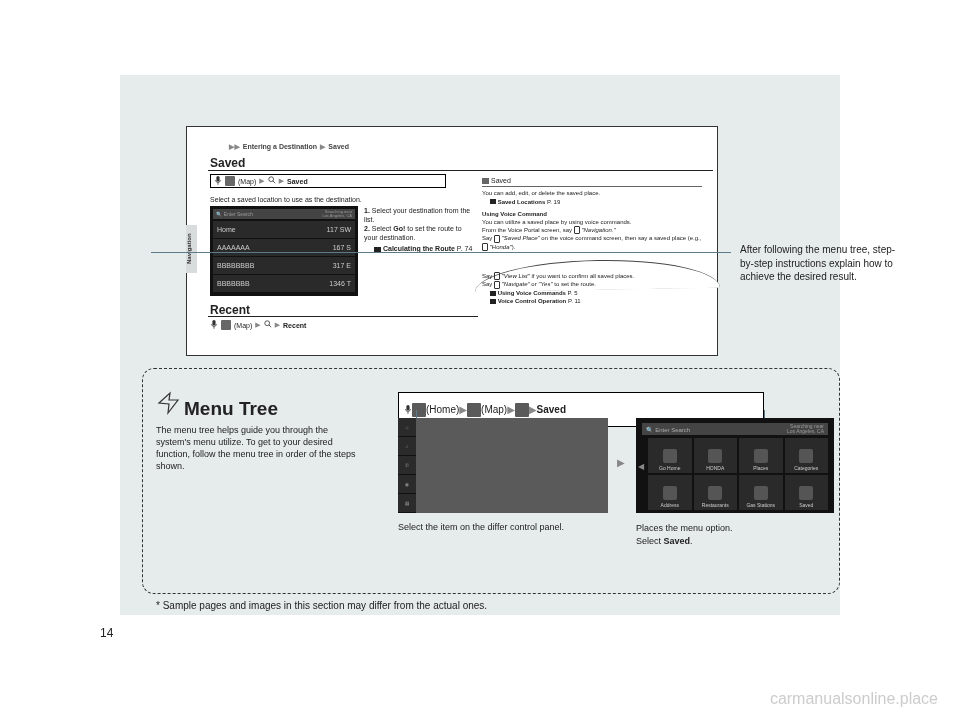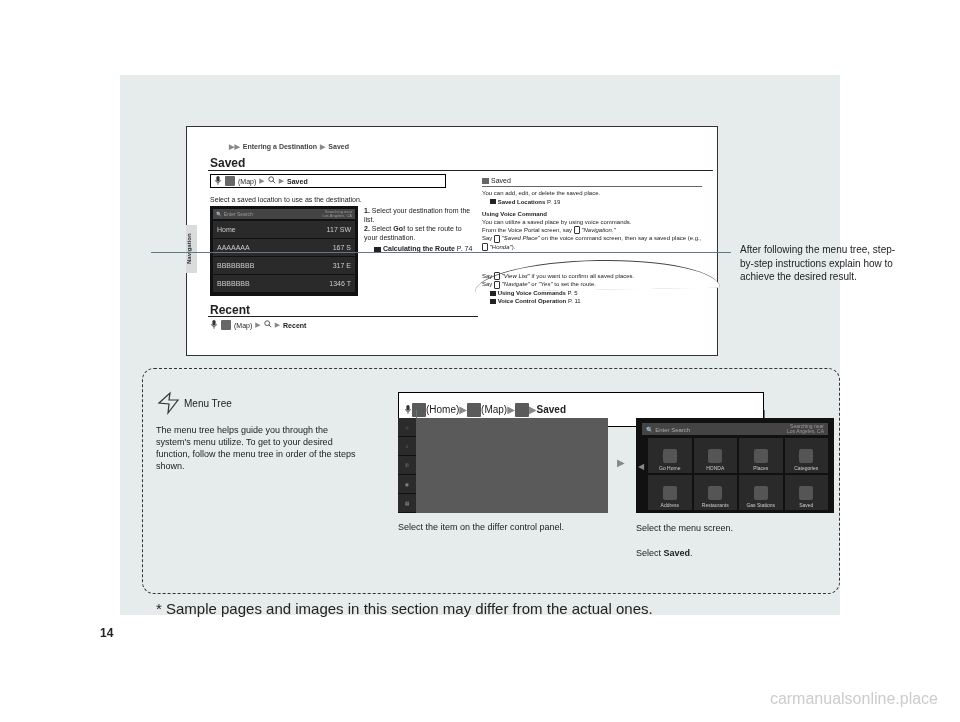--- a/index.html
+++ b/index.html
@@ -162,21 +162,21 @@
       position: absolute;
       left: 142px; top: 368px;
       width: 698px; height: 226px;
       border: 1.3px dashed #333;
       border-radius: 12px;
       background: transparent;
     }
     .mt-heading {
       position: absolute;
       left: 184px; top: 398px;
-      font-size: 10px; font-weight: normal;
+      font-size: 19px; font-weight: bold;
     }
     .mt-icon {
       position: absolute;
       left: 156px; top: 390px;
       width: 26px; height: 26px;
     }
     .mt-body {
       position: absolute;
       left: 156px; top: 424px;
       width: 200px;
@@ -230,36 +230,36 @@
       font-size: 9px;
       line-height: 1.3;
     }
     .cap2 {
       position: absolute;
       left: 636px; top: 522px;
       width: 190px;
       font-size: 9px;
       line-height: 1.45;
     }
-    .cap2 .s2 { margin-top: 12px; display:block; }
+    .cap2 .s2 { margin-top: 0; display:block; }
     
     .conn1 { position:absolute; left:416px; top:410px; width:1px; height:14px; background:#5c7a8a;}
     .conn2 { position:absolute; left:764px; top:410px; width:1px; height:10px; background:#5c7a8a;}
     
     .footnote {
       position: absolute;
       left: 156px; top: 600px;
-      font-size: 15px;
+      font-size: 10px;
       color: #222;
     }
     .page-num {
       position: absolute;
       left: 100px; top: 626px;
       font-size: 12px;
-      font-weight: bold;
+      font-weight: normal;
     }
     .watermark {
       position: absolute;
       right: 22px; bottom: 14px;
       font-size: 16px;
       color: #ccc;
       font-family: Arial, sans-serif;
     }
     svg { display:block; }
   </style>
@@ -457,19 +457,19 @@
       </div>
     <div class="shot2-cell">
         <div class="ci"></div>
         <div class="cl">Saved</div>
       </div>
   </div>
 </div>
 
 <div class="cap1">Select the item on the differ control panel.</div>
 <div class="cap2">
-  <span>Select the menu screen.</span>
+  <span>Places the menu option.</span>
   <span class="s2"><span>Select </span><b>Saved</b><span>.</span></span>
 </div>
 
 <div class="footnote">* Sample pages and images in this section may differ from the actual ones.</div>
 <div class="page-num">14</div>
 <div class="watermark">carmanualsonline.place</div>
 
 </body></html>

